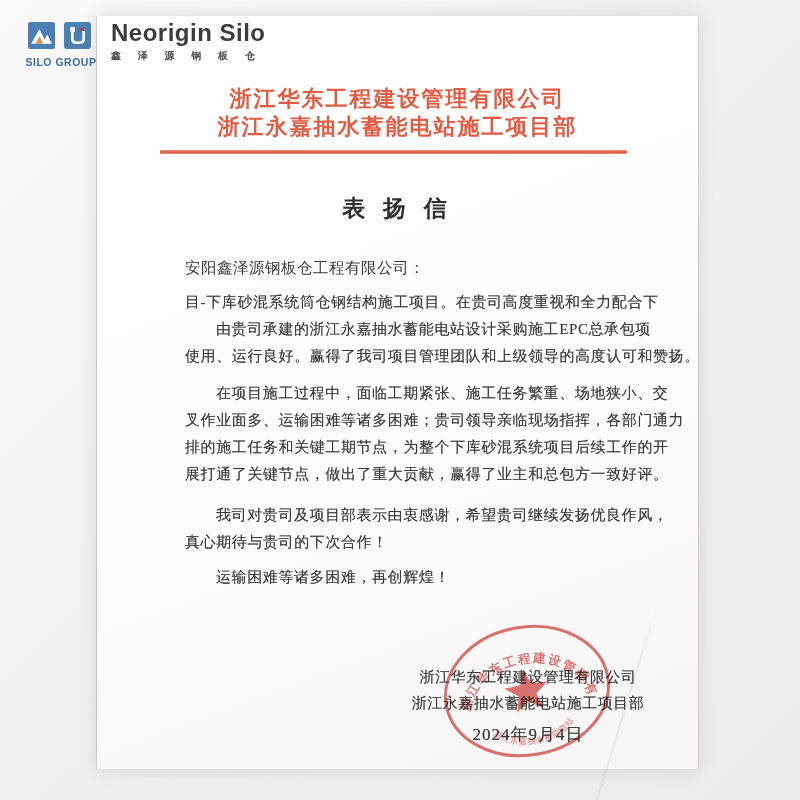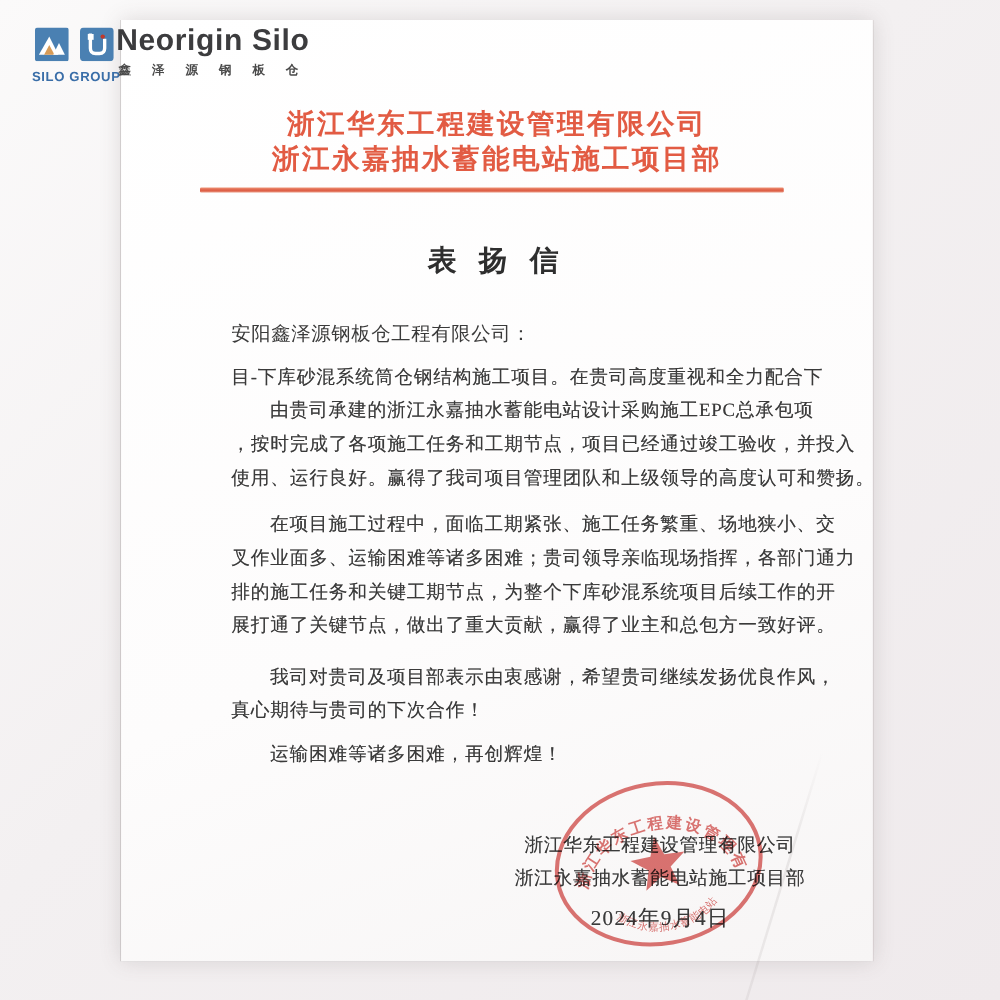--- a/index.html
+++ b/index.html
@@ -62,21 +62,21 @@
          mix-blend-mode:multiply;opacity:.88;}
 
   
   .logo{position:absolute;left:25px;top:20px;width:215px;height:55px;}
   .logo-icons{position:absolute;left:3px;top:2px;display:flex;gap:9px;}
   .logo-group-label{
     position:absolute;left:0;top:36px;width:72px;text-align:center;
     font-family:"Liberation Sans",sans-serif;font-weight:bold;
     font-size:10.5px;letter-spacing:.5px;color:#3a6ea8;white-space:nowrap;
   }
-  .logo-text{position:absolute;left:68px;top:0;text-align:center;}
+  .logo-text{position:absolute;left:86px;top:0;}
   .brand-name{
     font-family:"Liberation Sans",sans-serif;font-weight:bold;
     font-size:24px;line-height:26px;color:#3c3c3e;letter-spacing:.5px;white-space:nowrap;
   }
   .brand-cn{
     margin-top:3px;font-size:10px;color:#4a4a4a;letter-spacing:7px;white-space:nowrap;
     font-family:"Liberation Sans",sans-serif;font-weight:bold;
   }
 </style>
 </head>
@@ -94,21 +94,20 @@
     <div class="red-rule"></div>
 
     <div class="letter-title">表 扬 信</div>
 
     <div class="letter-body">
       <div class="salutation">安阳鑫泽源钢板仓工程有限公司：</div>
 
       <div class="para p1">
         <div class="line">目-下库砂混系统筒仓钢结构施工项目。在贵司高度重视和全力配合下</div>
         <div class="line ind">由贵司承建的浙江永嘉抽水蓄能电站设计采购施工EPC总承包项</div>
-        <div class="line">，按时完成了各项施工任务和工期节点，项目已经通过竣工验收，并投入</div>
         <div class="line">使用、运行良好。赢得了我司项目管理团队和上级领导的高度认可和赞扬。</div>
       </div>
 
       <div class="para p2">
         <div class="line ind">在项目施工过程中，面临工期紧张、施工任务繁重、场地狭小、交</div>
         <div class="line">叉作业面多、运输困难等诸多困难；贵司领导亲临现场指挥，各部门通力</div>
         <div class="line">排的施工任务和关键工期节点，为整个下库砂混系统项目后续工作的开</div>
         <div class="line">展打通了关键节点，做出了重大贡献，赢得了业主和总包方一致好评。</div>
       </div>
 

